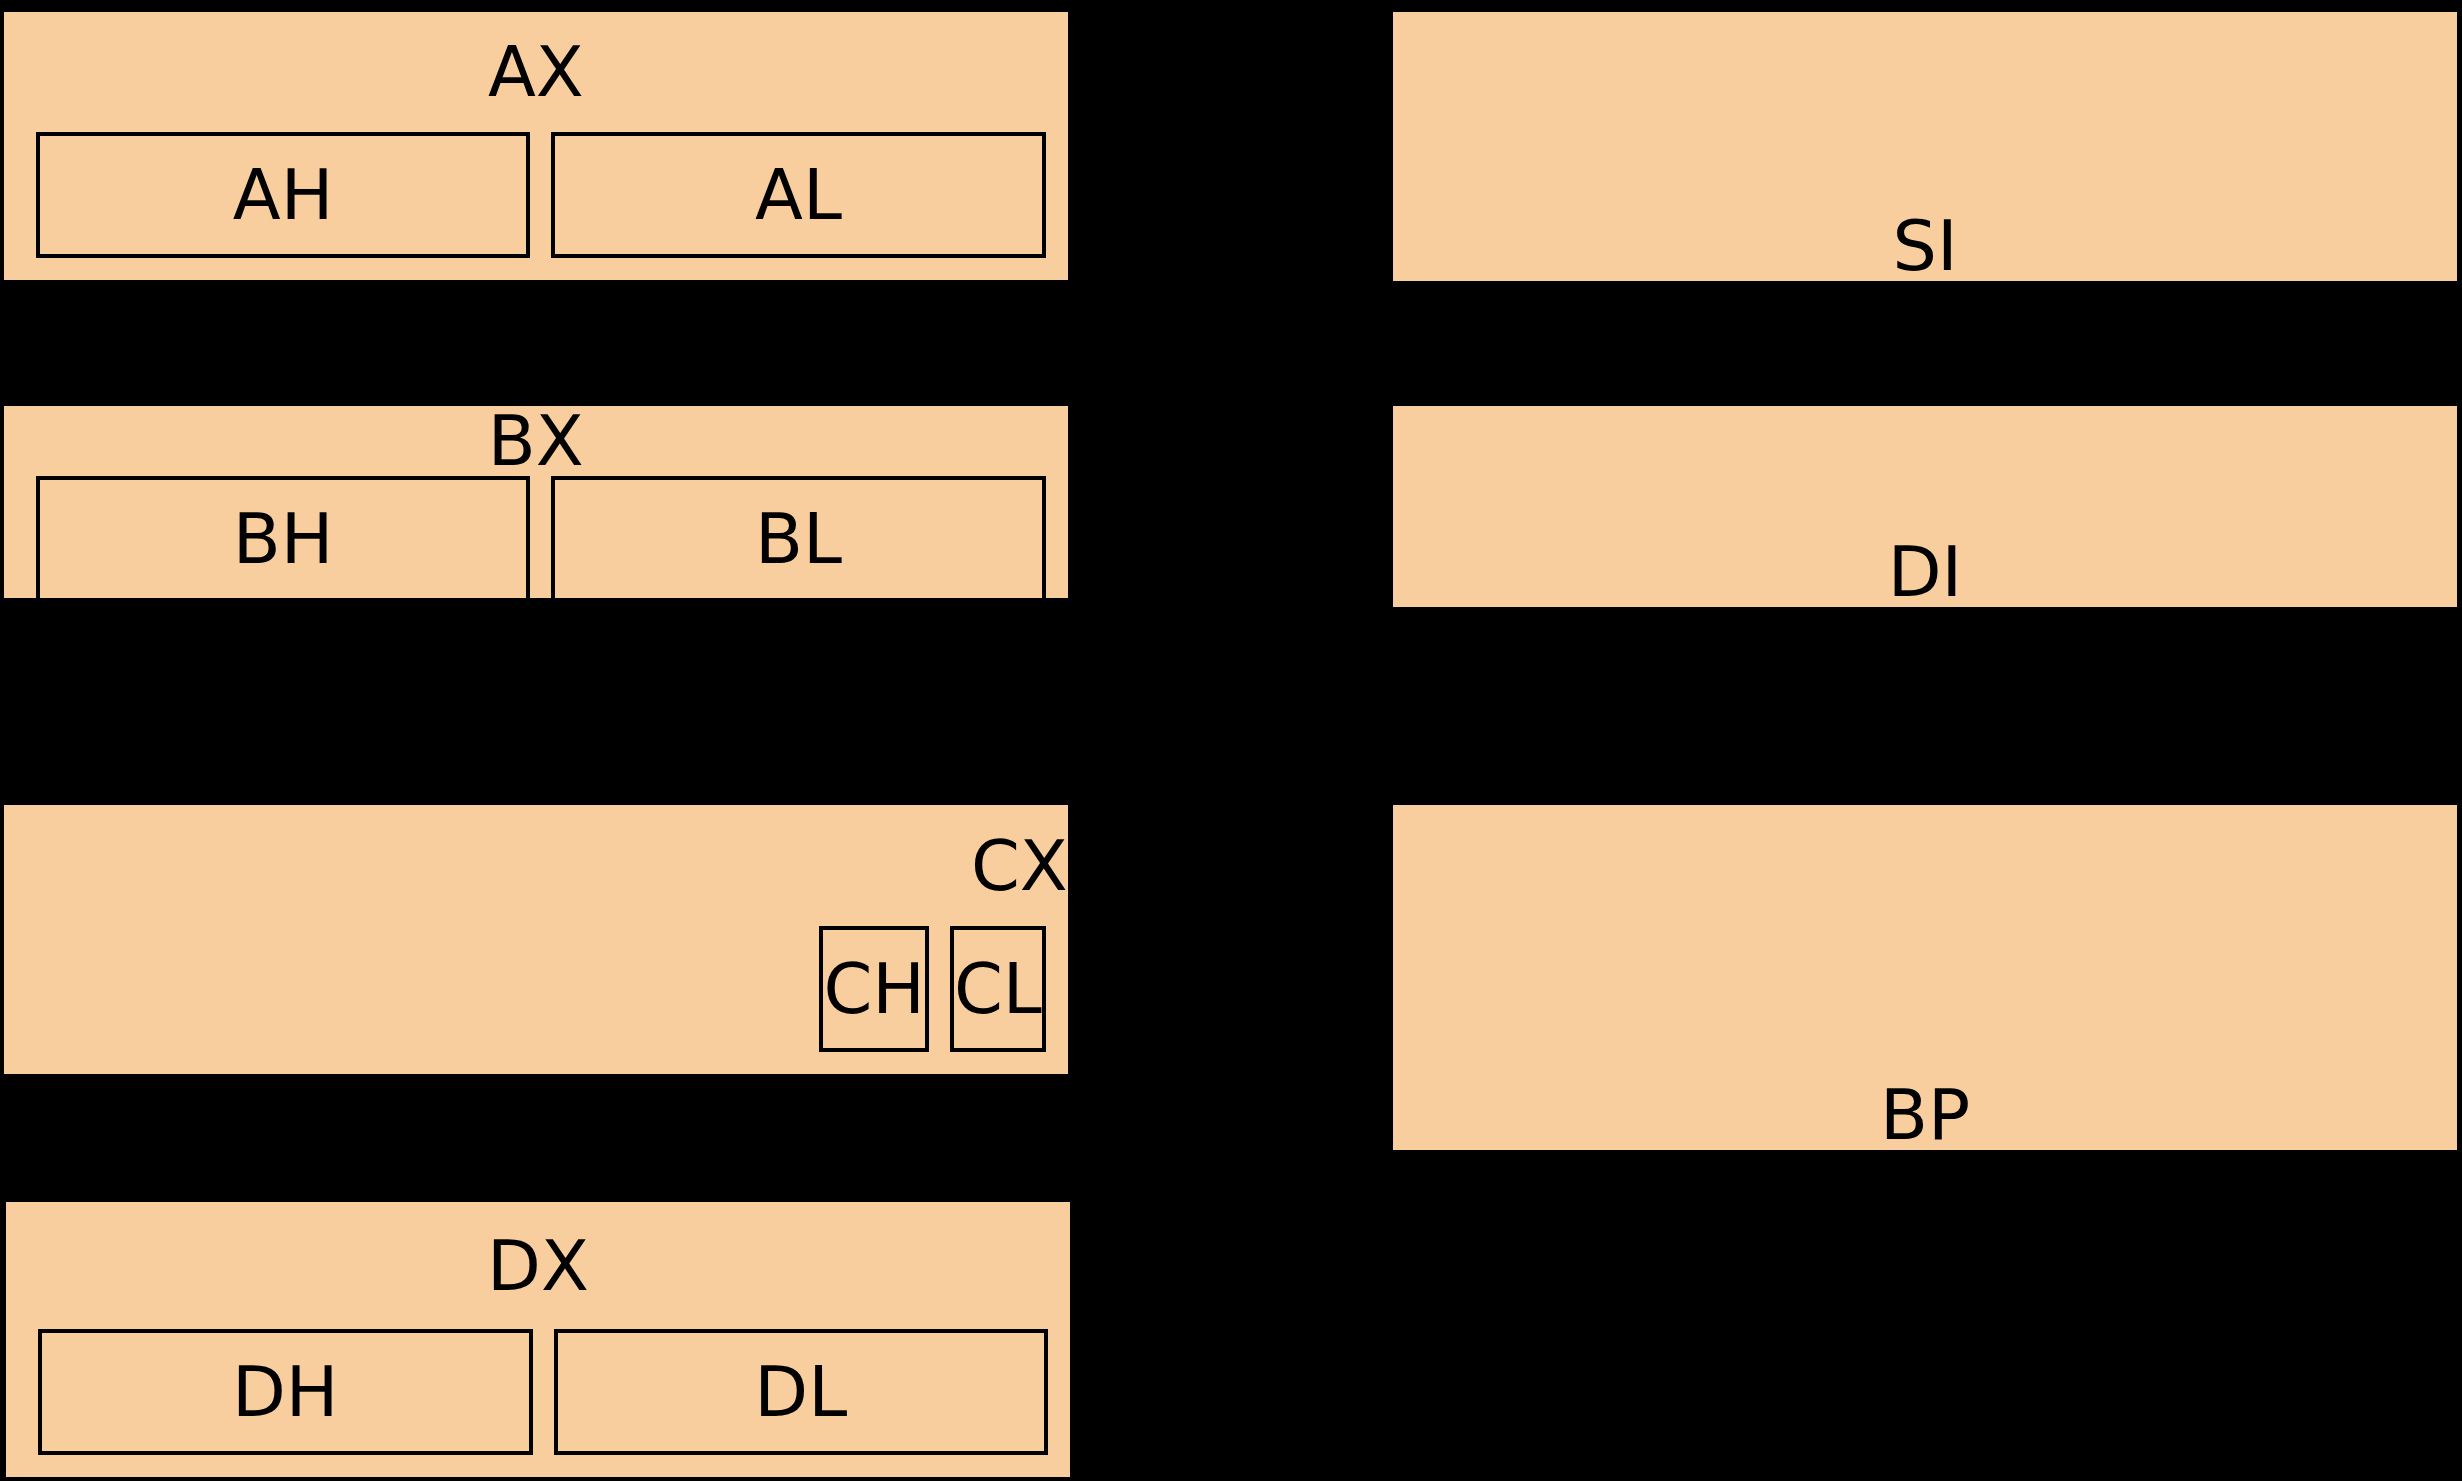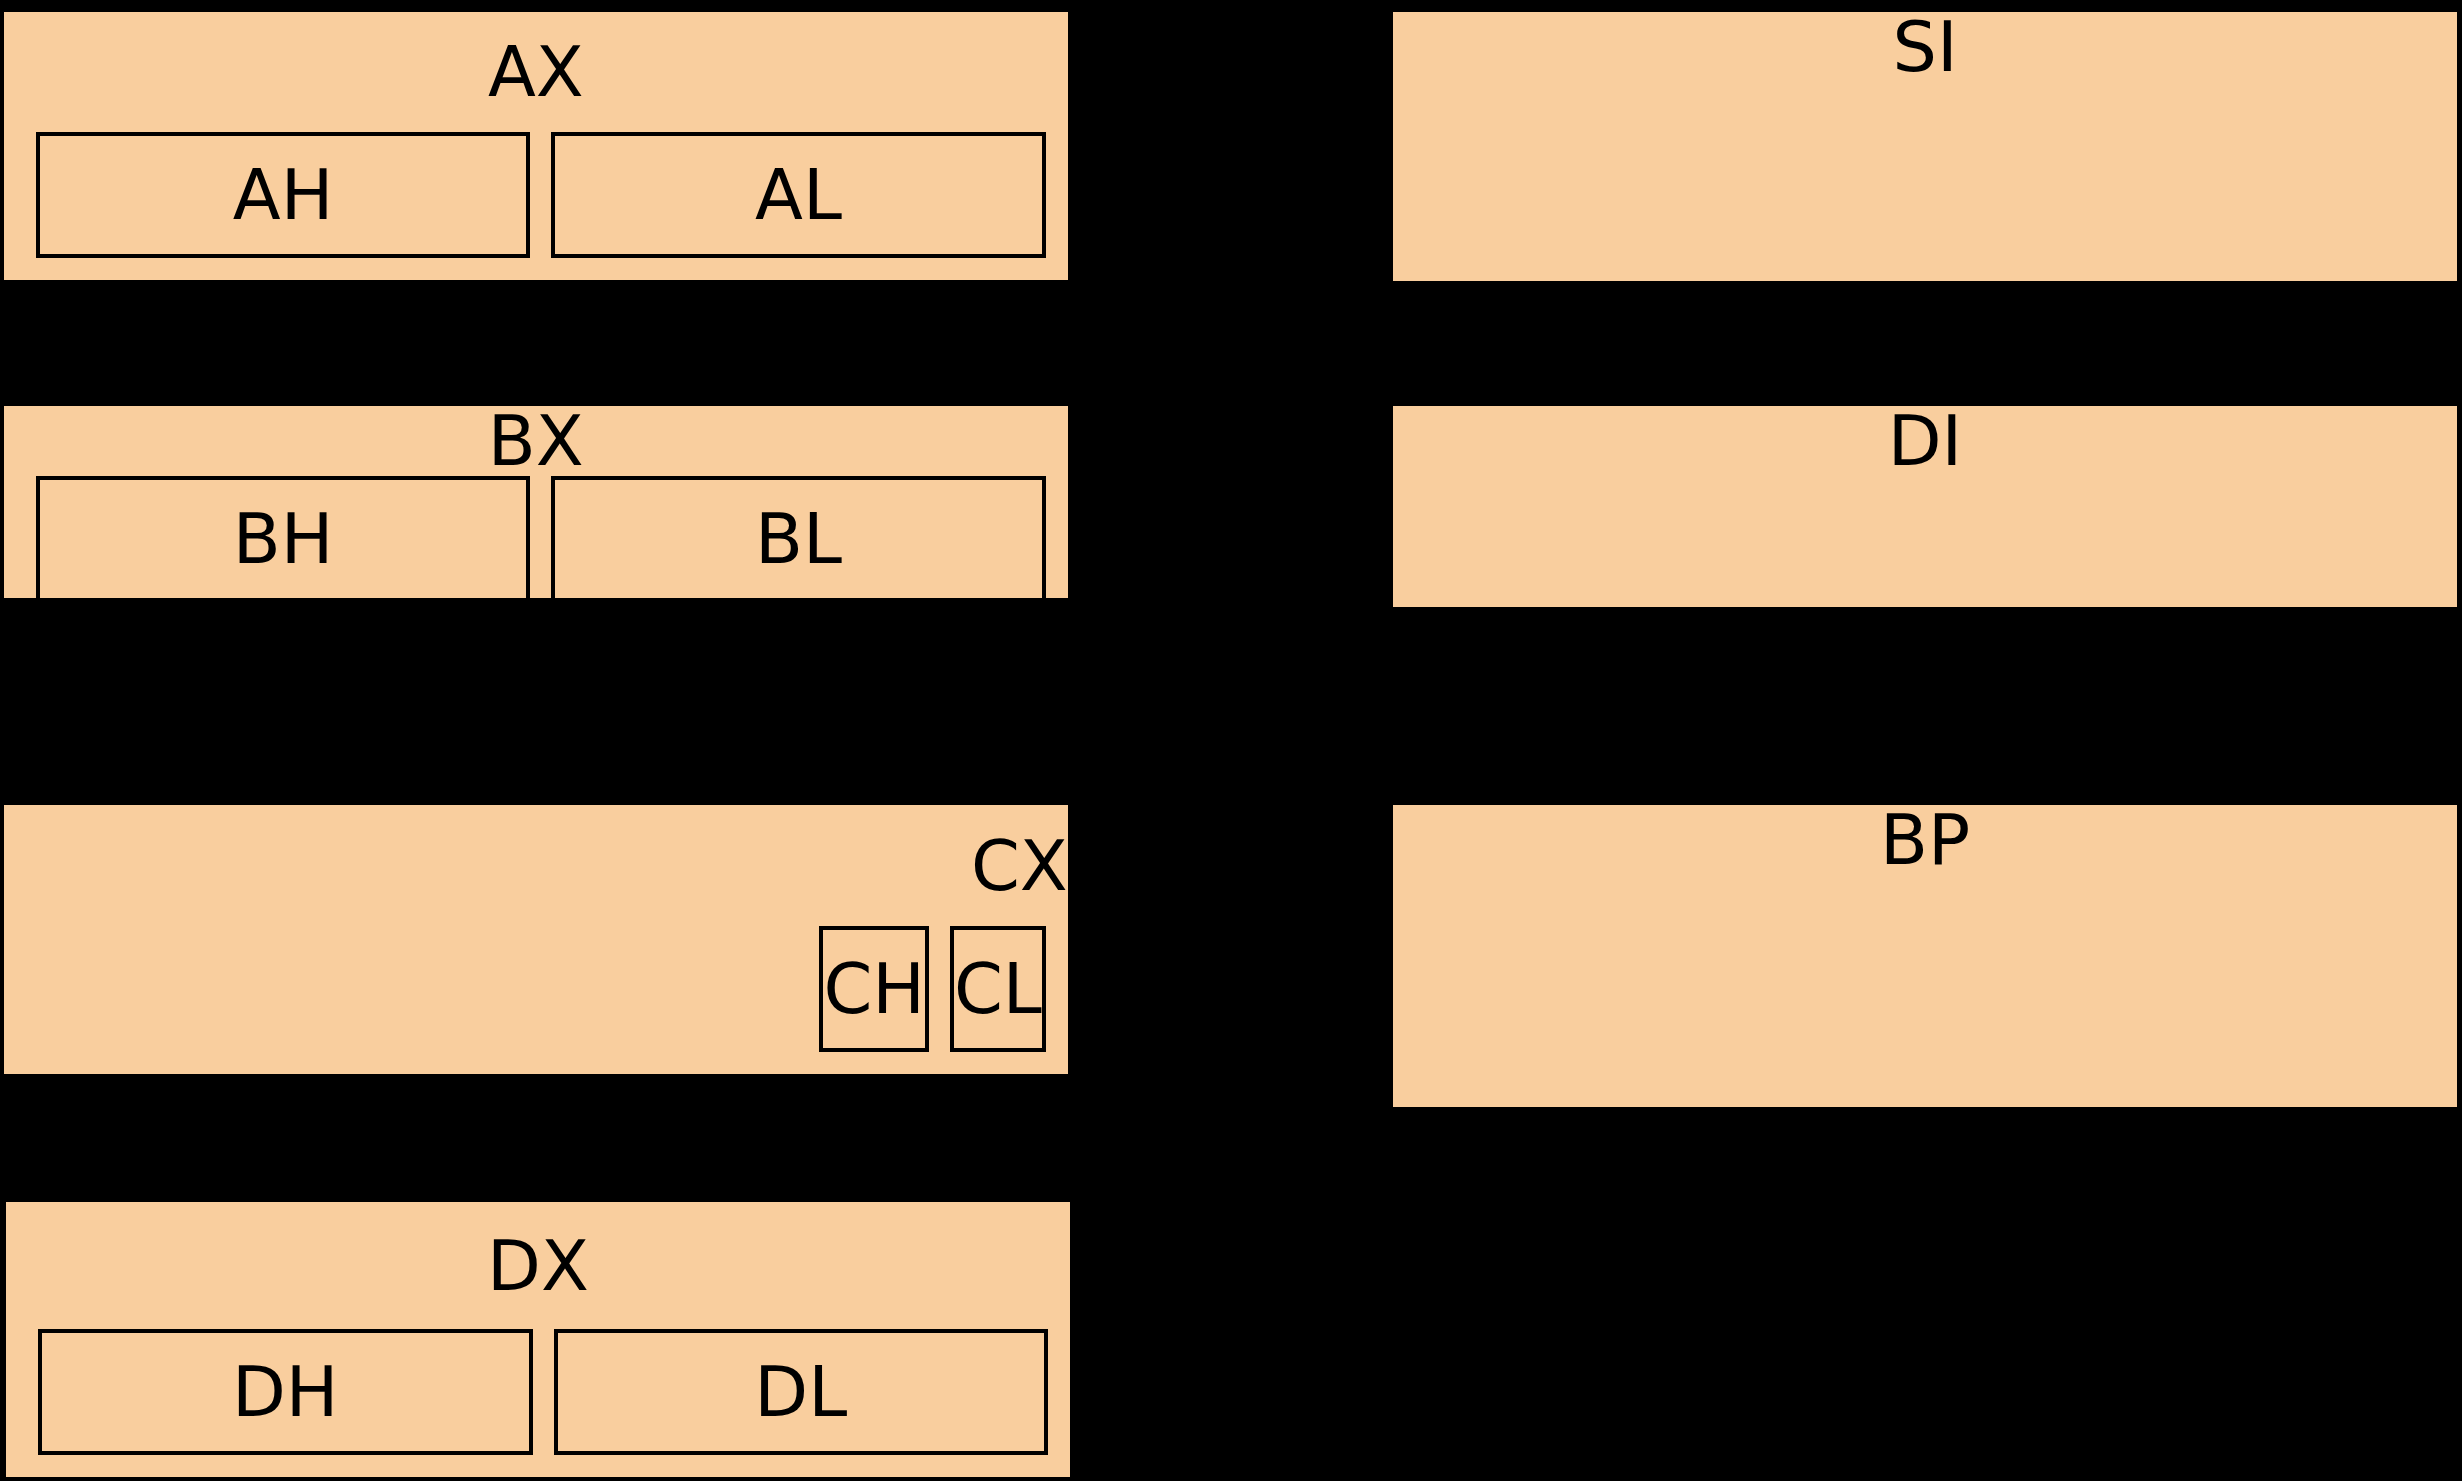--- a/index.html
+++ b/index.html
@@ -50,21 +50,21 @@
     background: #F9CE9E;
     display: flex;
     align-items: center;
     justify-content: center;
     font-size: 70px;
     line-height: 1;
     box-sizing: border-box;
   }
   
   .reg16.plain {
-    align-items: flex-start;
+    align-items: flex-end;
     justify-content: center;
     flex-direction: row;
   }
   .reg16.plain .reg16-label {
     flex: 0 0 auto;
   }
 </style>
 </head>
 <body>
 
@@ -119,18 +119,18 @@
   </div>
 
   <div class="reg16 plain" style="left:1393px; top:11.5px; height:269px;">
     <div class="reg16-label">SI</div>
   </div>
 
   <div class="reg16 plain" style="left:1393px; top:406px; height:201px;">
     <div class="reg16-label">DI</div>
   </div>
 
-  <div class="reg16 plain" style="left:1393px; top:805px; height:302px;">
+  <div class="reg16 plain" style="left:1393px; top:805px; height:345px;">
     <div class="reg16-label">BP</div>
   </div>
 
 </div>
 
 
 </body></html>

